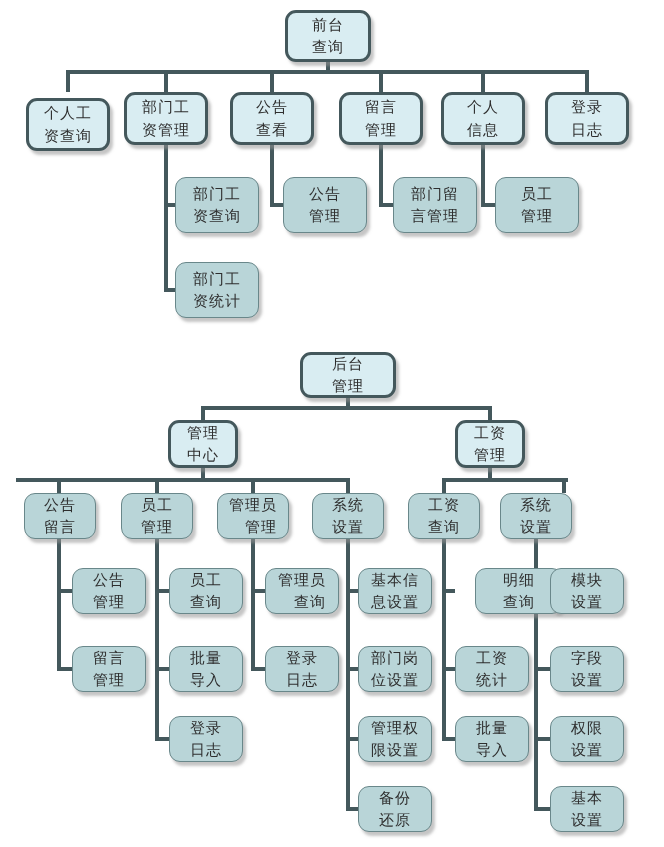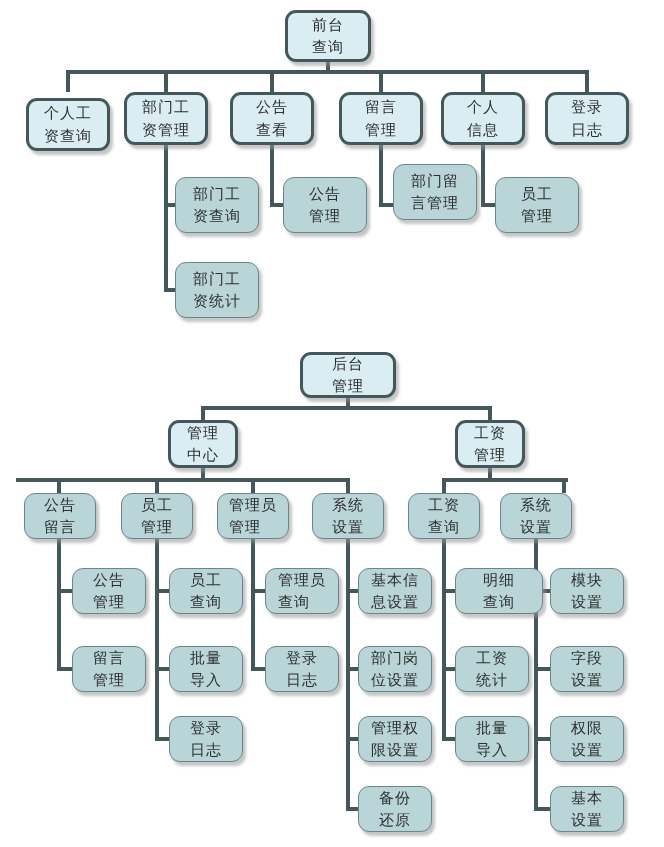--- a/index.html
+++ b/index.html
@@ -6,21 +6,21 @@
   .stage{
     position:relative;
     width:664px;height:847px;
     background:#ffffff;
     font-family:"DejaVu Serif", serif;
     overflow:hidden;
   }
   .node{
     position:absolute;
     display:flex;align-items:center;justify-content:center;
-    text-align:left;
+    text-align:right;
     white-space:pre-line;
     color:#2e2e2e;
     font-size:15px;
     line-height:1.5;
     letter-spacing:1px;
     box-sizing:border-box;
     border-radius:11px;
     box-shadow:3px 4px 3px rgba(150,150,150,0.55);
   }
   .major{
@@ -73,21 +73,21 @@
     <div class="node major" style="left:441px;top:92px;width:84px;height:53px">个人
 信息</div>
     <div class="node major" style="left:545px;top:92px;width:84px;height:53px">登录
 日志</div>
     <div class="node minor" style="left:175px;top:177px;width:84px;height:56px">部门工
 资查询</div>
     <div class="node minor" style="left:175px;top:262px;width:84px;height:56px">部门工
 资统计</div>
     <div class="node minor" style="left:283px;top:177px;width:84px;height:56px">公告
 管理</div>
-    <div class="node minor" style="left:393px;top:164px;width:84px;height:56px">部门留
+    <div class="node minor" style="left:393px;top:177px;width:84px;height:56px">部门留
 言管理</div>
     <div class="node minor" style="left:495px;top:177px;width:84px;height:56px">员工
 管理</div>
   </section>
 
   <section>
 
     <div class="vl" style="left:346px;top:398px;height:12px"></div>
     <div class="hl" style="left:201px;top:406px;width:291px"></div>
     <div class="vl" style="left:201px;top:406px;height:14px"></div>
@@ -168,21 +168,21 @@
 
     <div class="node minor" style="left:358px;top:568px;width:74px;height:46px">基本信
 息设置</div>
     <div class="node minor" style="left:358px;top:646px;width:74px;height:46px">部门岗
 位设置</div>
     <div class="node minor" style="left:358px;top:716px;width:74px;height:46px">管理权
 限设置</div>
     <div class="node minor" style="left:358px;top:786px;width:74px;height:46px">备份
 还原</div>
 
-    <div class="node minor" style="left:455px;top:568px;width:88px;height:46px">明细
+    <div class="node minor" style="left:475px;top:568px;width:88px;height:46px">明细
 查询</div>
     <div class="node minor" style="left:455px;top:646px;width:74px;height:46px">工资
 统计</div>
     <div class="node minor" style="left:455px;top:716px;width:74px;height:46px">批量
 导入</div>
 
     <div class="node minor" style="left:550px;top:568px;width:74px;height:46px">模块
 设置</div>
     <div class="node minor" style="left:550px;top:646px;width:74px;height:46px">字段
 设置</div>

